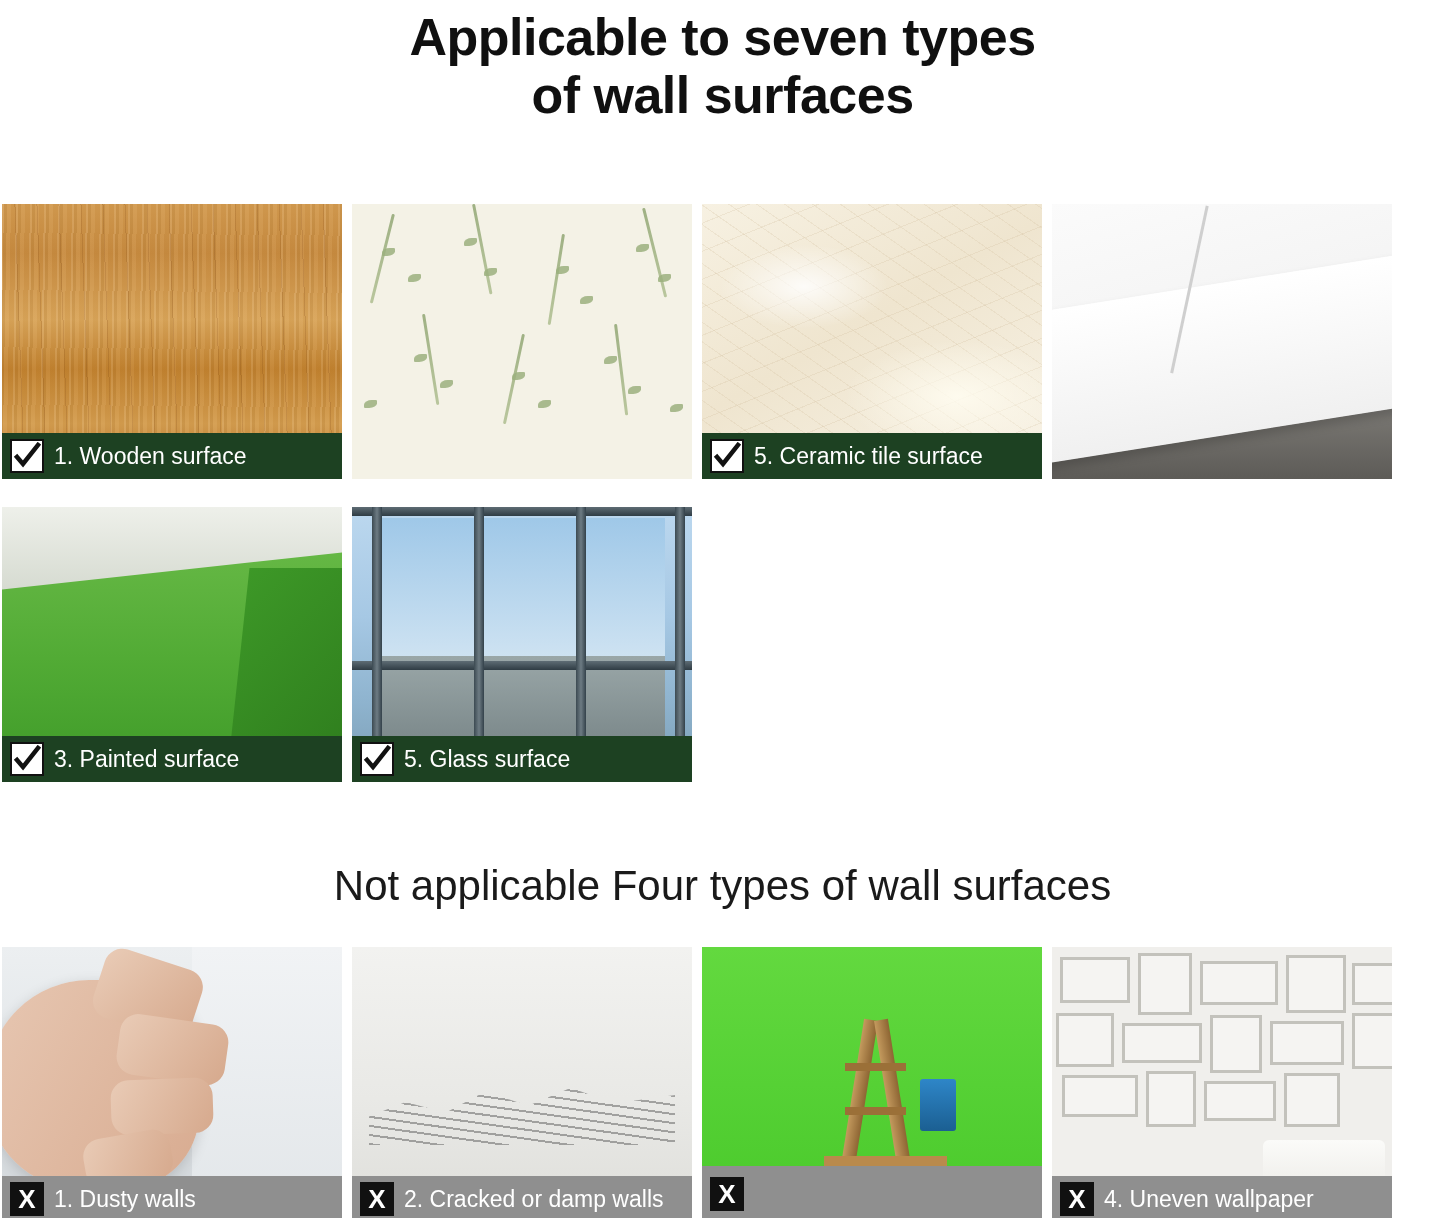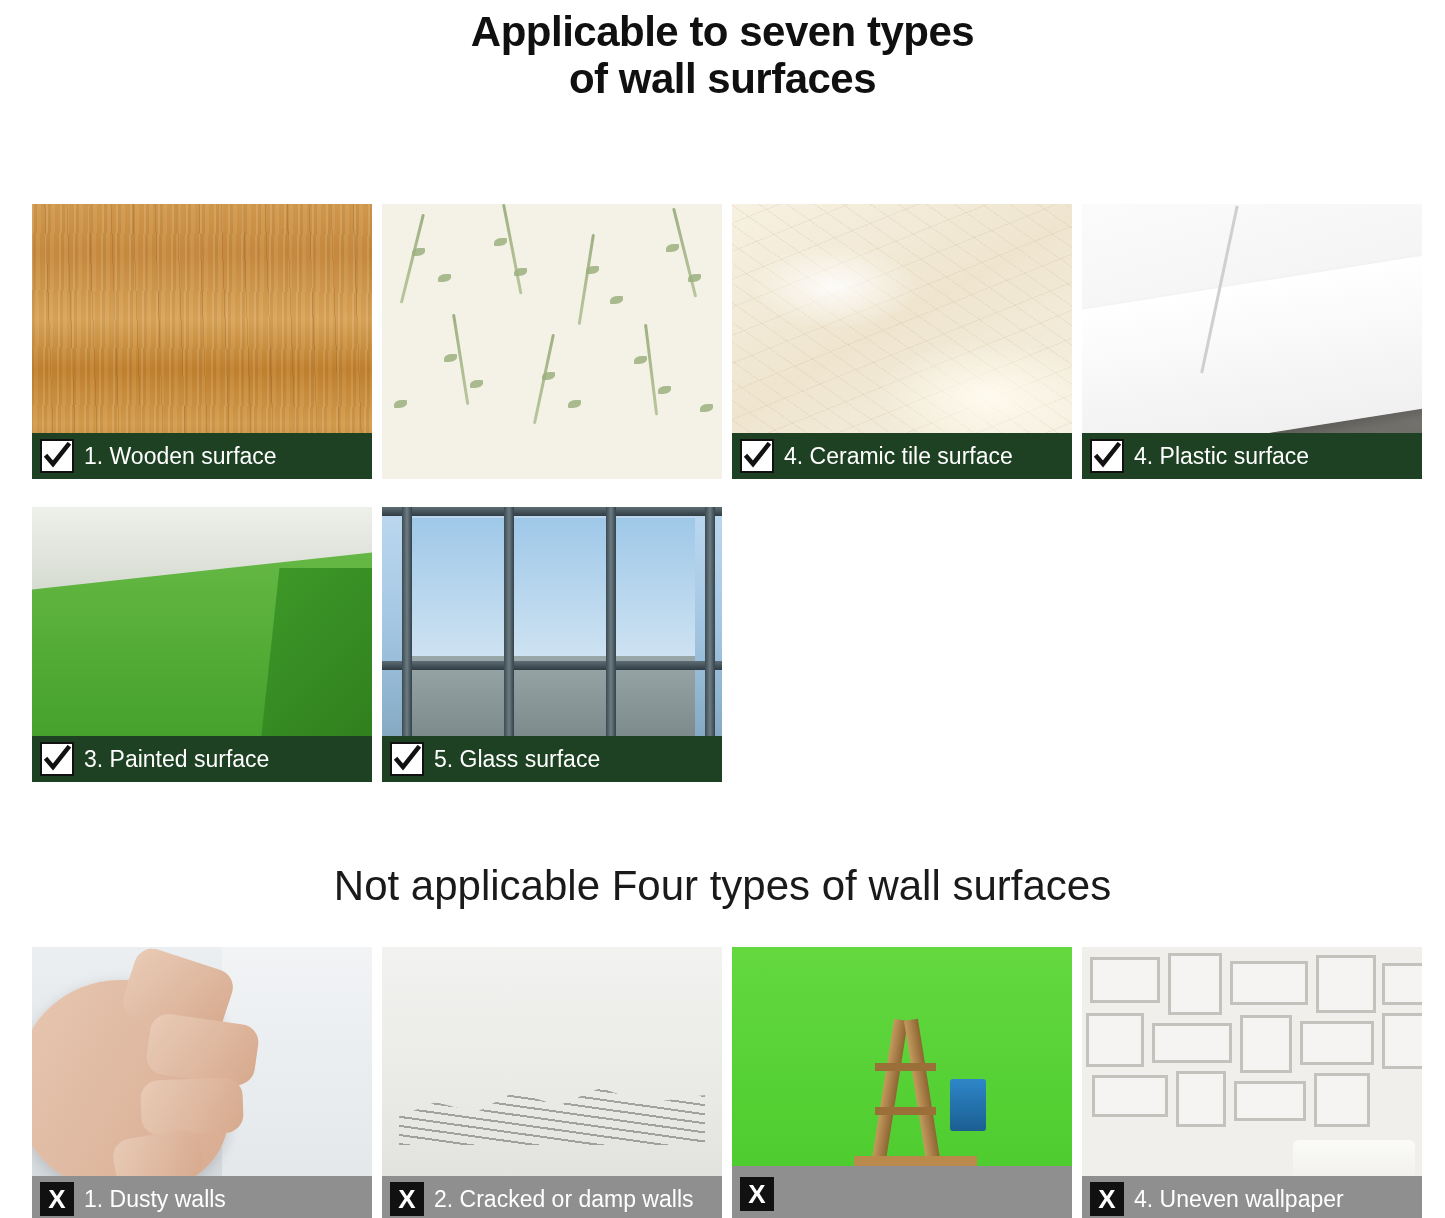--- a/index.html
+++ b/index.html
@@ -11,35 +11,34 @@
     overflow: hidden;
   }
   .page {
     position: relative;
     width: 1445px; height: 1218px;
     background: #fff;
   }
   .title {
     text-align: center;
     font-weight: bold;
-    font-size: 42px;
+    font-size: 52px;
     line-height: 1.12;
     color: #101010;
     padding-top: 8px;
     letter-spacing: -0.5px;
   }
   .title .l2 { display: block; }
 
   .grid {
     position: absolute;
     left: 0; right: 0;
     display: flex;
     gap: 10px;
     padding: 4px 2px;
-    margin-left: 30px;
   }
   .cell {
     position: relative;
     width: 340px;
     height: 275px;
     overflow: hidden;
     background: #ddd;
   }
   .cell .art { position: absolute; inset: 0; }
 
@@ -333,37 +332,29 @@
     </div>
 
     <div class="cell">
       <div class="art tile"></div>
       <div class="cap">
         <span class="box">
           <svg width="28" height="28" viewBox="0 0 28 28">
               <path d="M4 15 L10 22 L25 3" stroke="#111" stroke-width="4.5" fill="none" stroke-linecap="square"></path>
             </svg>
         </span>
-        <span class="txt">4. Ceramic tile surface</span>
+        <span class="txt">5. Ceramic tile surface</span>
       </div>
     </div>
 
     <div class="cell">
       <div class="art plastic">
         <div class="dark"></div>
         <div class="sheet"></div>
         <div class="edge"></div>
-      </div>
-      <div class="cap">
-        <span class="box">
-          <svg width="28" height="28" viewBox="0 0 28 28">
-              <path d="M4 15 L10 22 L25 3" stroke="#111" stroke-width="4.5" fill="none" stroke-linecap="square"></path>
-            </svg>
-        </span>
-        <span class="txt">4. Plastic surface</span>
       </div>
     </div>
   </div>
 
   <div class="grid" style="top:503px;">
 
     <div class="cell">
       <div class="art painted">
         <div class="ceil"></div>
           <div class="corner"></div>

